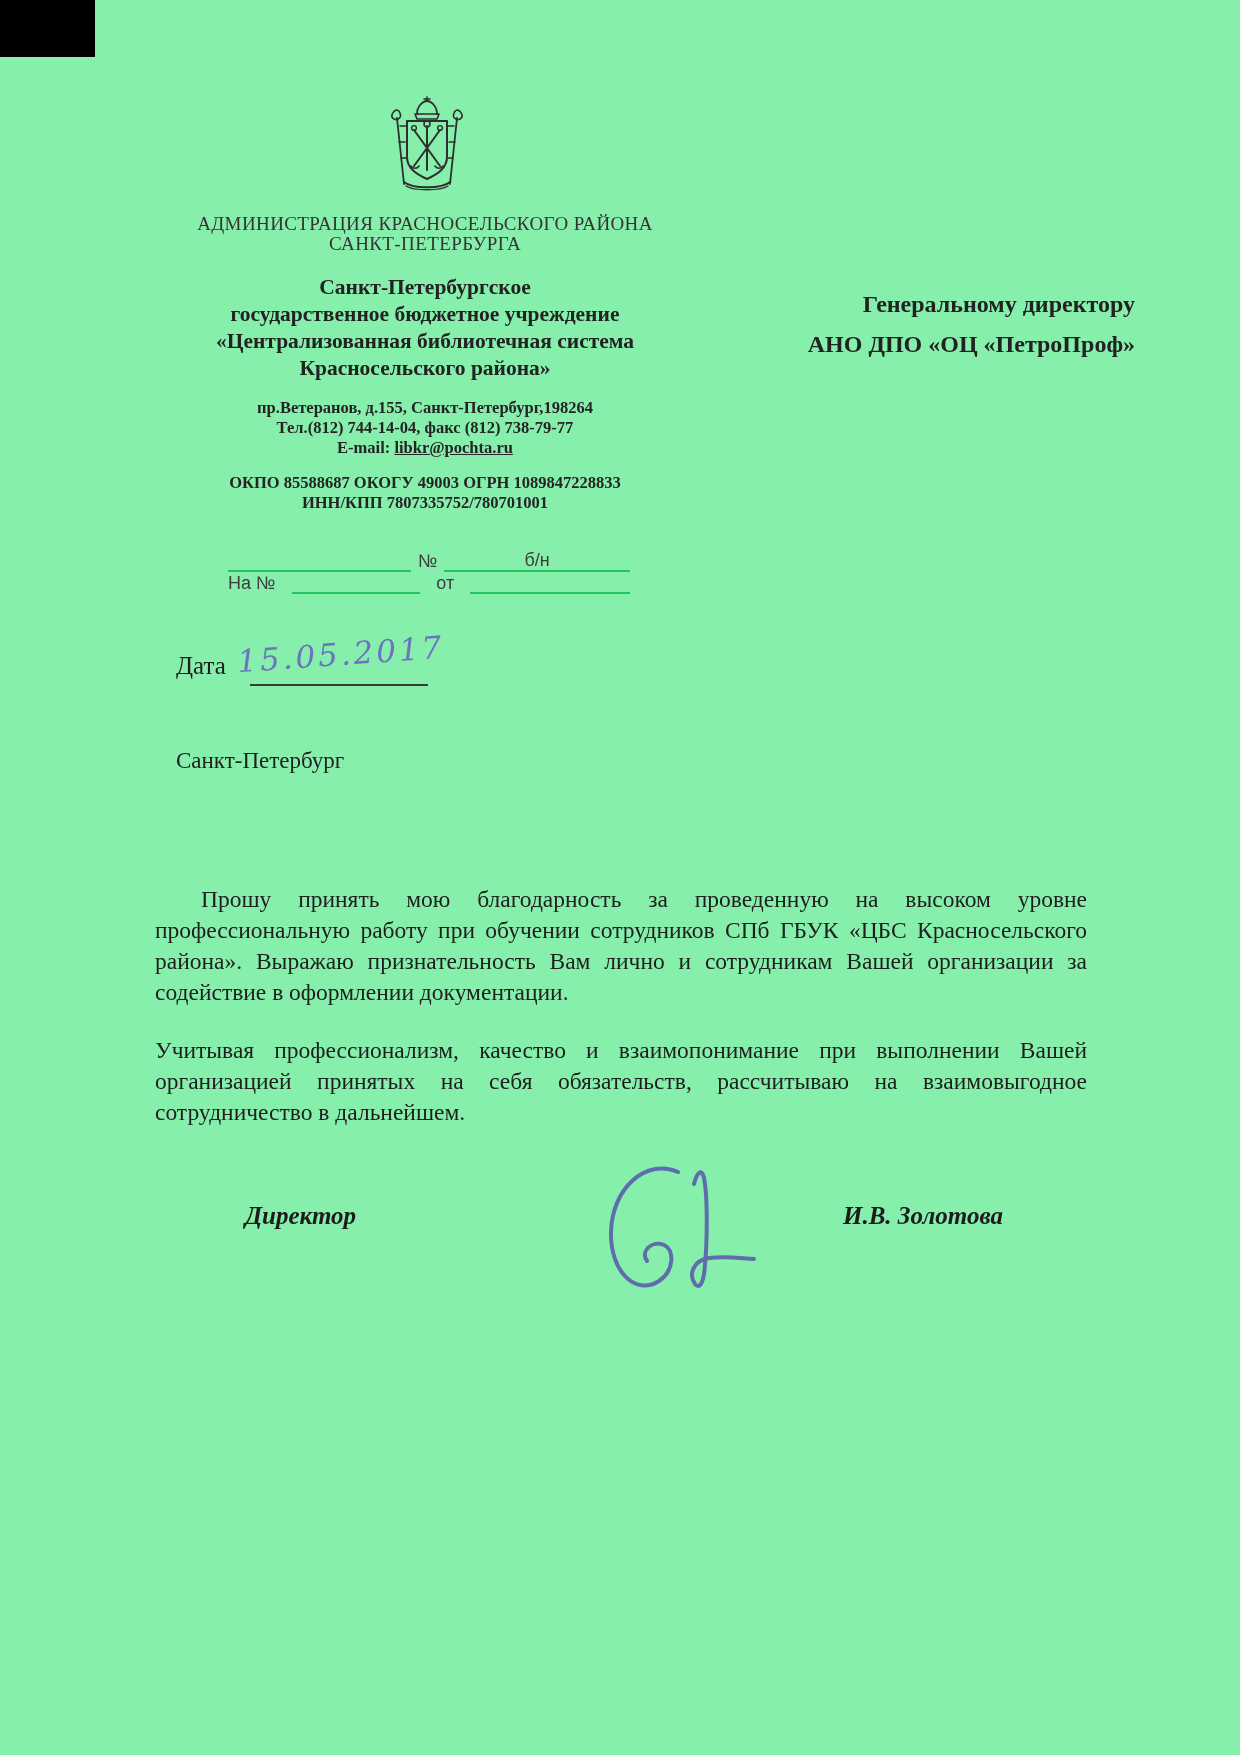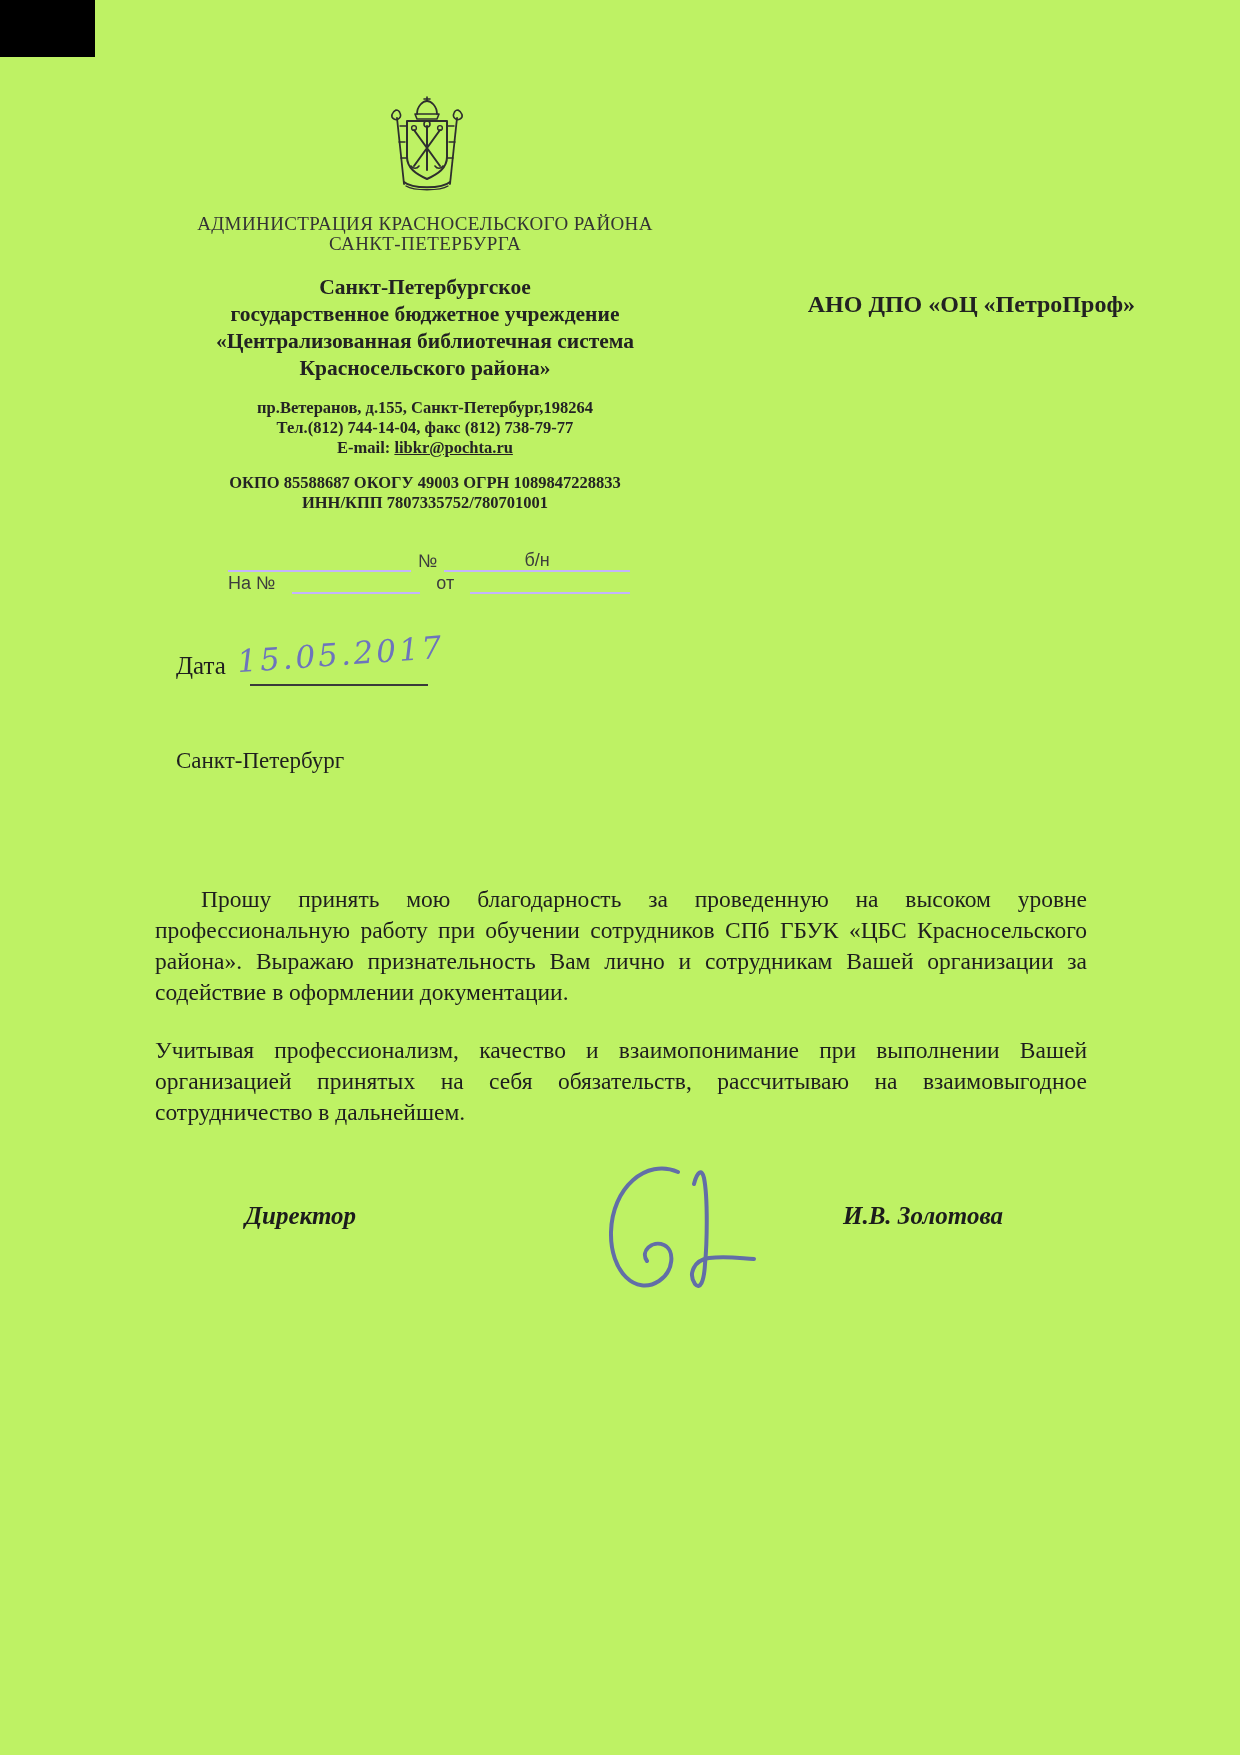--- a/index.html
+++ b/index.html
@@ -1,40 +1,40 @@
 <!DOCTYPE html>
 <html><head>
 <meta charset="utf-8">
 <style>
   html,body{margin:0;padding:0;background:#e8e8e8;}
   .page{
     position:relative;
     width:1240px;height:1755px;
-    background:#bef264;
+    background:#86efac;
     margin:0 auto;
     font-family:"Liberation Serif","DejaVu Serif",serif;
     color:#2b2b2b;
     overflow:hidden;
   }
   .abs{position:absolute;}
   .black-mark{left:0;top:0;width:95px;height:57px;background:#000;}
   
   .emblem{left:384px;top:96px;width:86px;height:102px;}
   
   .lh{left:150px;top:214px;width:550px;text-align:center;}
   .lh-admin{font-size:19px;line-height:20px;letter-spacing:.4px;color:#343434;}
   .lh-org{margin-top:20px;font-weight:bold;font-size:21.5px;line-height:27px;color:#222;}
   .lh-addr{margin-top:16px;font-weight:bold;font-size:16.5px;line-height:20px;color:#242424;}
   .lh-reg{margin-top:15px;font-weight:bold;font-size:16.5px;line-height:20px;color:#242424;}
   .email-u{text-decoration:underline;}
   
   .ref{left:228px;top:550px;width:402px;font-family:"Liberation Sans","DejaVu Sans",sans-serif;font-size:18px;color:#3d3d3d;}
   .ref-row{display:flex;align-items:flex-end;height:22px;}
   .ref-row + .ref-row{margin-top:0px;gap:9px;}
-  .u{border-bottom:2px solid #c4b5fd;height:20px;}
+  .u{border-bottom:2px solid #22c55e;height:20px;}
   .u1{width:183px;}
   .u2{flex:1;text-align:center;}
   .ref-lbl{padding:0 7px;white-space:nowrap;}
   .ref-lbl2{padding-right:8px;white-space:nowrap;}
   .u3{width:128px;}
   .u4{flex:1;}
   
   .recipient{right:105px;top:284px;width:420px;text-align:right;font-weight:bold;font-size:24px;line-height:40px;color:#222;}
   
   .date-row{left:176px;top:652px;font-size:25px;color:#1f1f1f;}
@@ -116,20 +116,21 @@
     </div>
     <div class="ref-row">
       <span class="ref-lbl2">На №</span>
       <span class="u u3"></span>
       <span class="ref-lbl">от</span>
       <span class="u u4"></span>
     </div>
   </div>
 
   <div class="abs recipient">
+    <div>Генеральному директору</div>
     <div>АНО ДПО «ОЦ «ПетроПроф»</div>
   </div>
 
   <div class="abs date-row">Дата</div>
   <div class="abs date-hand">15.05.2017</div>
   <div class="abs date-line"></div>
   <div class="abs city">Санкт-Петербург</div>
 
   <div class="abs body-text">
     <div class="p1">Прошу принять мою благодарность за проведенную на высоком уровне профессиональную работу при обучении сотрудников СПб ГБУК «ЦБС Красносельского района». Выражаю признательность Вам лично и сотрудникам Вашей организации за содействие в оформлении документации.</div>

